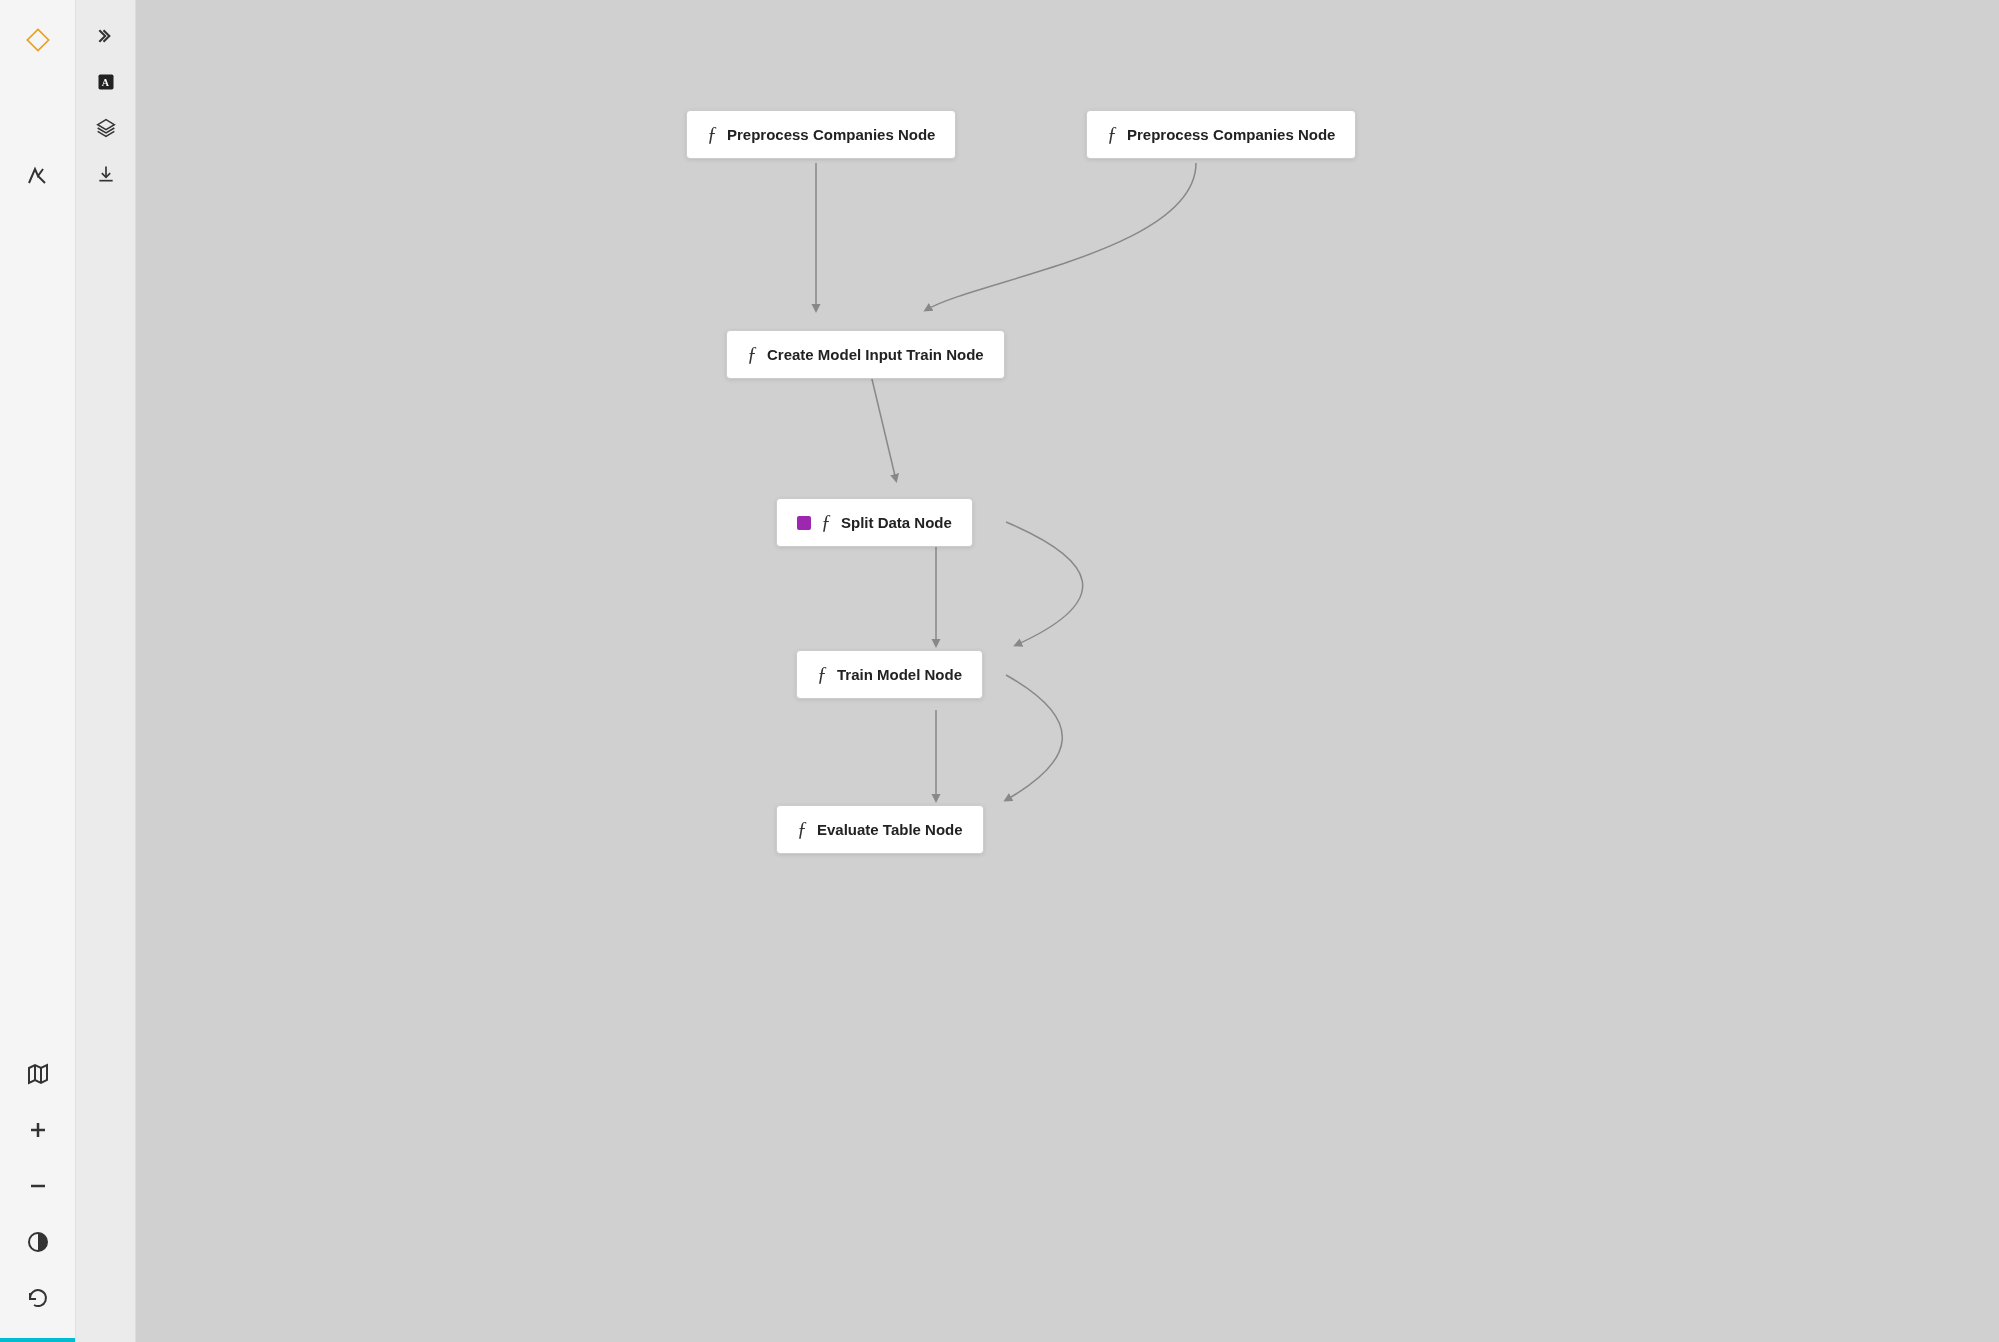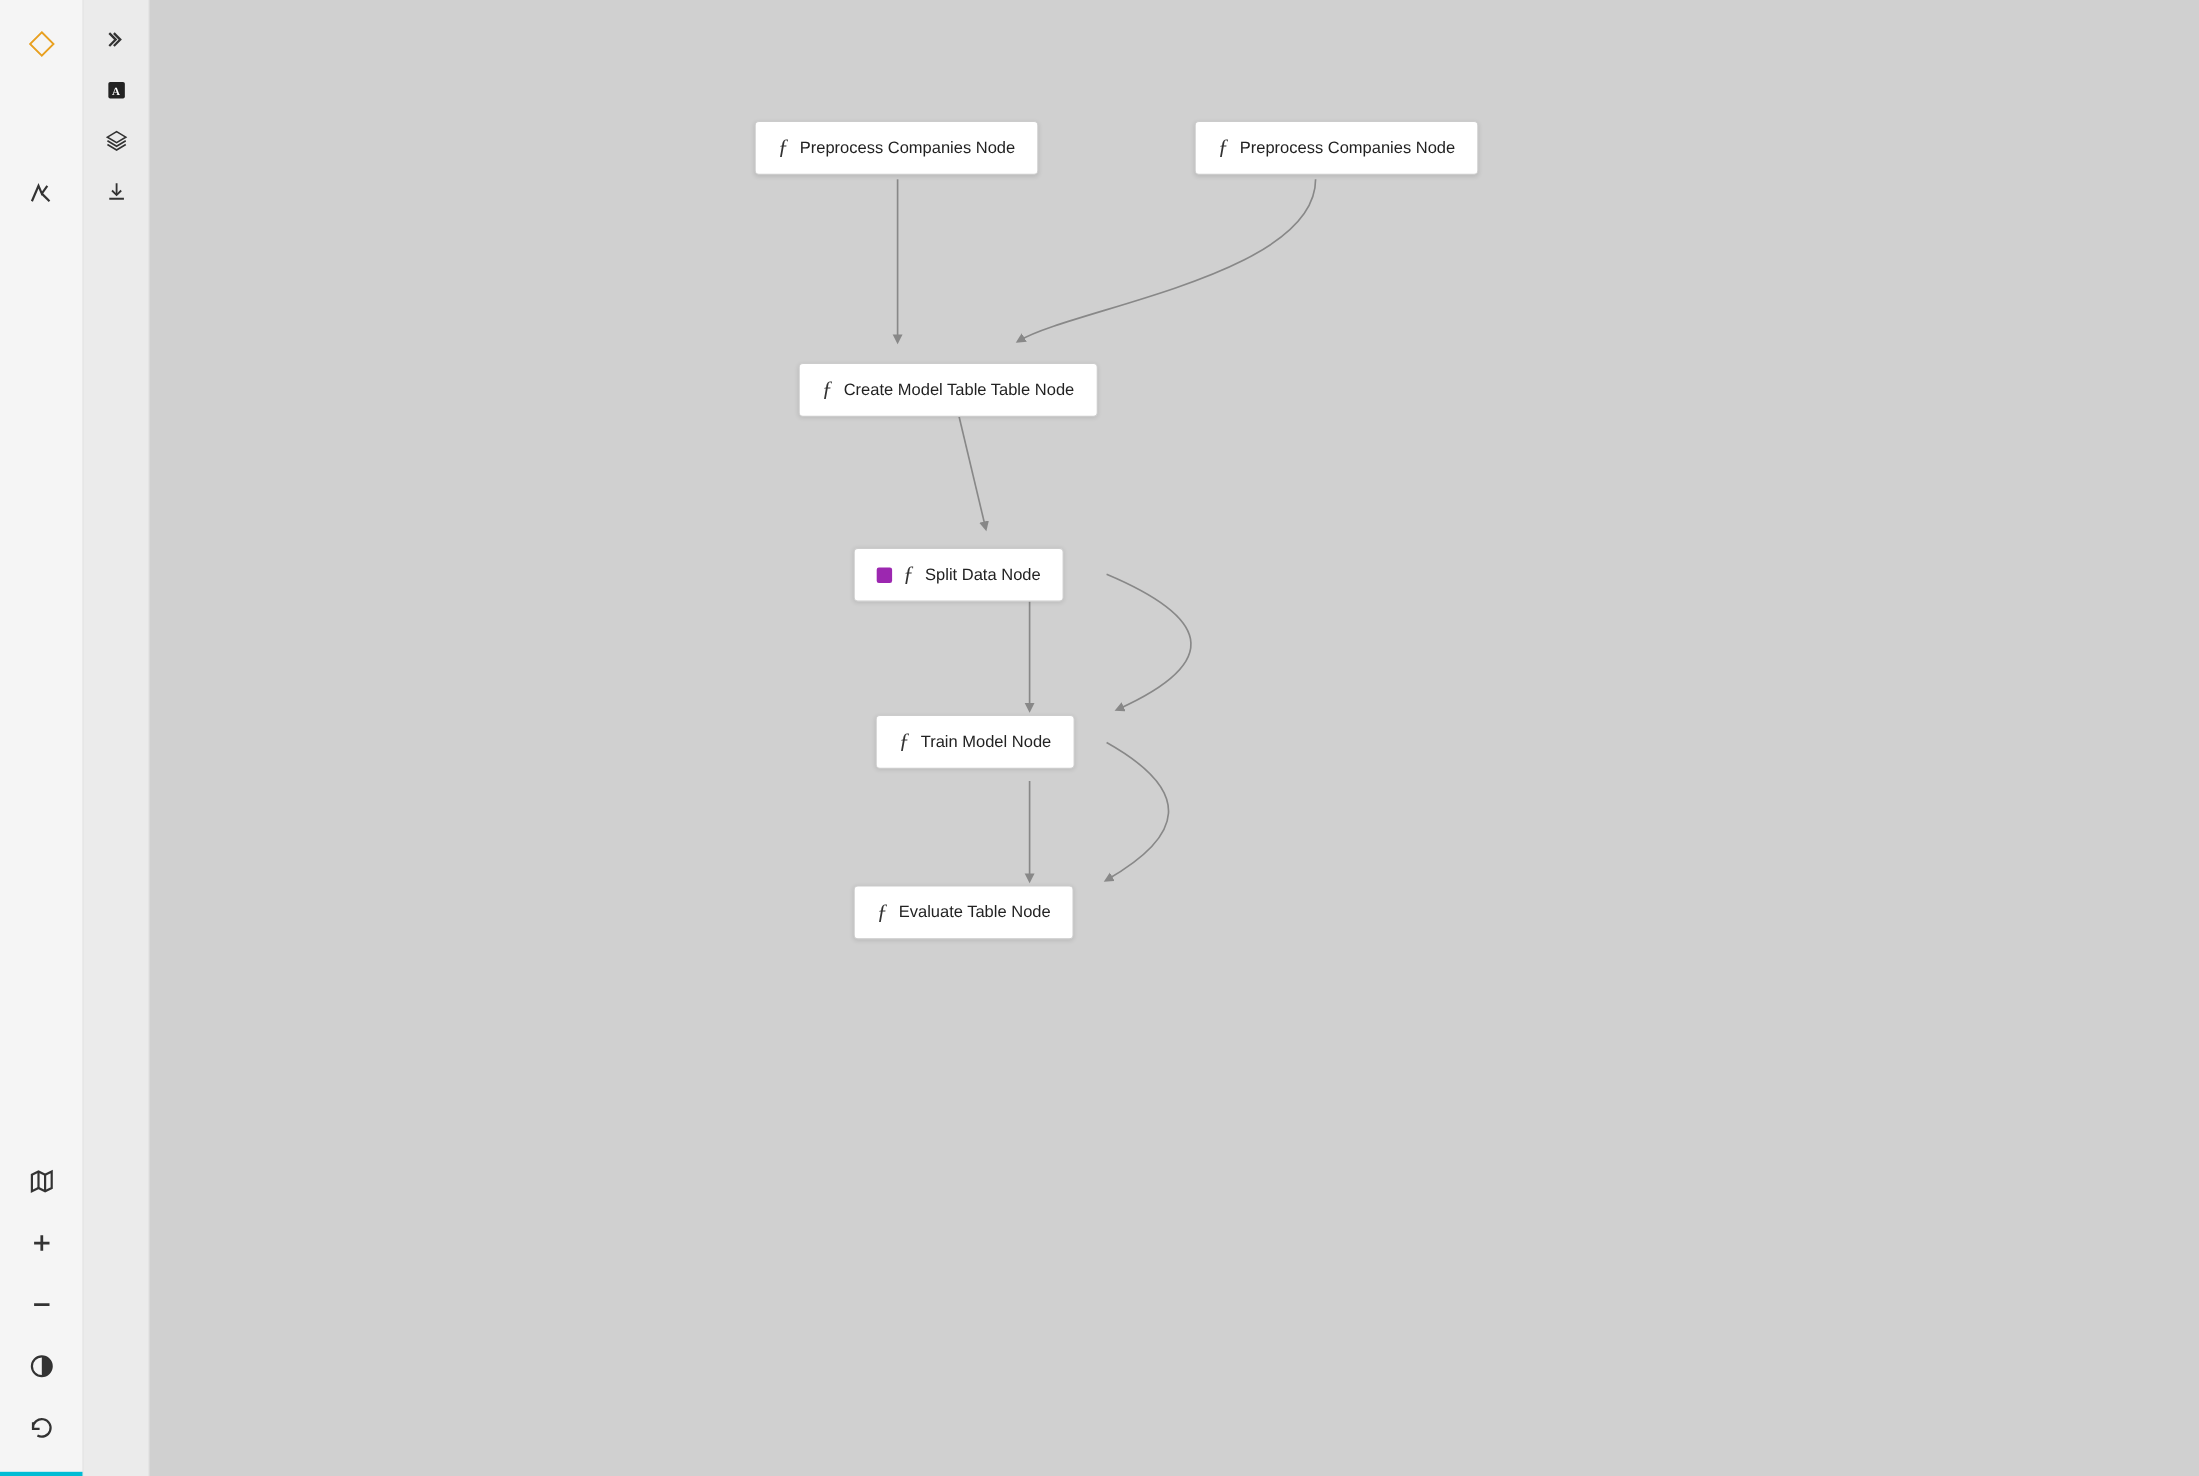--- a/index.html
+++ b/index.html
@@ -117,21 +117,21 @@
 
     .node-func-icon {
       font-style: italic;
       font-size: 20px;
       font-family: Georgia, serif;
       color: #333;
     }
 
     .node-label {
       font-size: 15px;
-      font-weight: 400;
+      font-weight: 700;
       color: #222;
     }
 
     .node-purple-dot {
       width: 14px;
       height: 14px;
       background: #9c27b0;
       border-radius: 2px;
       flex-shrink: 0;
     }
@@ -258,21 +258,21 @@
     <span class="node-label">Preprocess Companies Node</span>
   </div>
 
   <div class="flow-node" style="left: 950px; top: 110px;">
     <span class="node-func-icon">ƒ</span>
     <span class="node-label">Preprocess Companies Node</span>
   </div>
 
   <div class="flow-node" style="left: 590px; top: 330px;">
     <span class="node-func-icon">ƒ</span>
-    <span class="node-label">Create Model Table Table Node</span>
+    <span class="node-label">Create Model Input Train Node</span>
   </div>
 
   <div class="flow-node" style="left: 640px; top: 498px;">
     <div class="node-purple-dot"></div>
     <span class="node-func-icon">ƒ</span>
     <span class="node-label">Split Data Node</span>
   </div>
 
   <div class="flow-node" style="left: 660px; top: 650px;">
     <span class="node-func-icon">ƒ</span>

